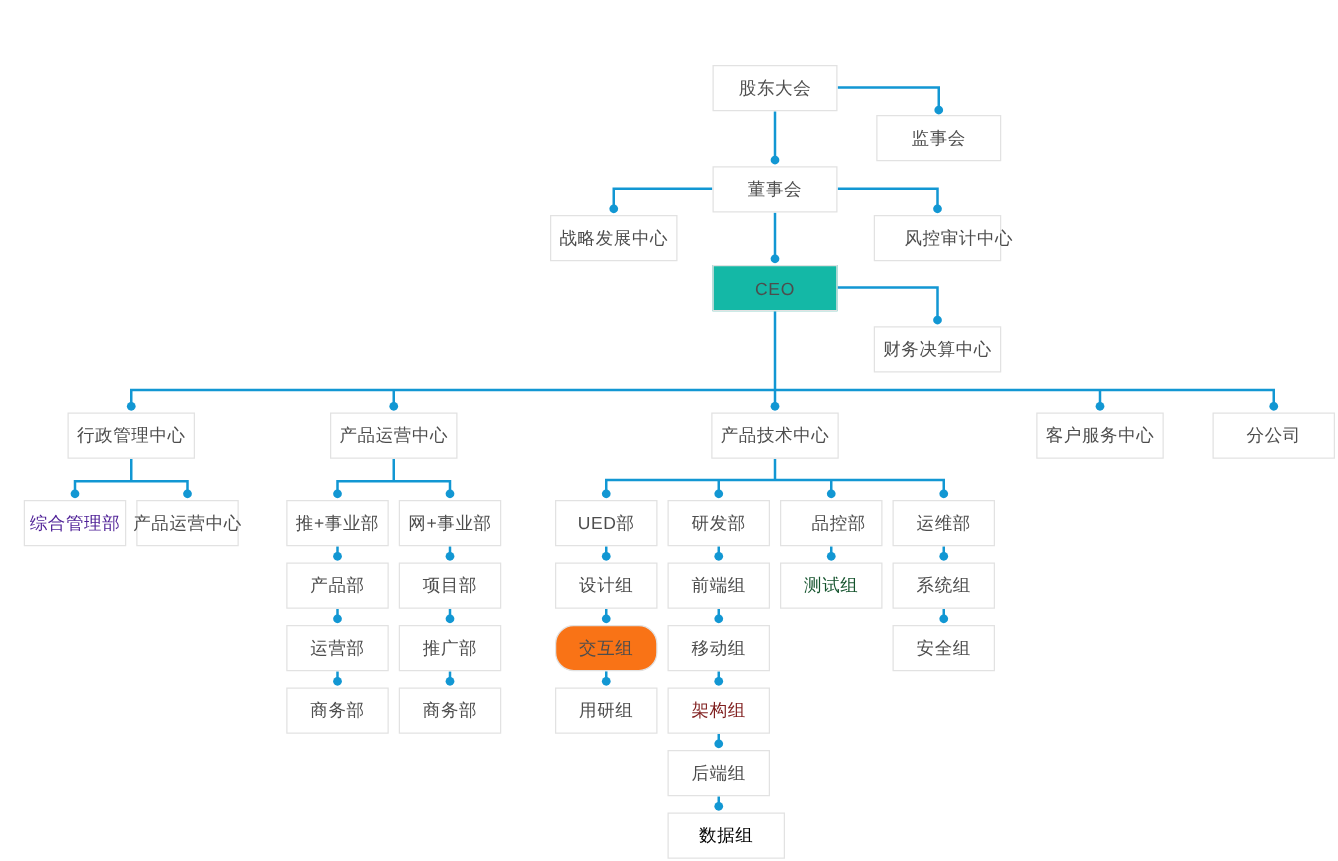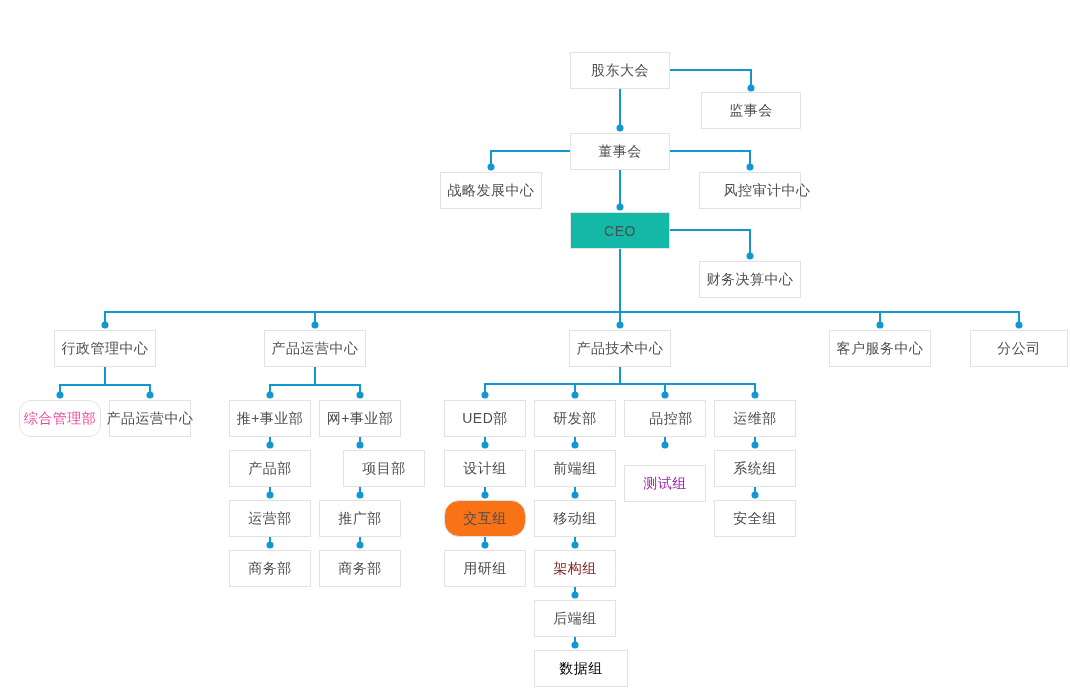--- a/index.html
+++ b/index.html
@@ -122,38 +122,38 @@
     <div class="node" style="left: 570px; top: 133px; width: 100px; height: 37px; background: rgb(255, 255, 255); border-color: rgb(226, 226, 226); color: rgb(77, 77, 77);">董事会</div>
     <div class="node" style="left: 440px; top: 172px; width: 102px; height: 37px; background: rgb(255, 255, 255); border-color: rgb(226, 226, 226); color: rgb(77, 77, 77);">战略发展中心</div>
     <div class="node" style="left: 699px; top: 172px; width: 102px; height: 37px; background: rgb(255, 255, 255); border-color: rgb(226, 226, 226); color: rgb(77, 77, 77); padding-left: 34px;">风控审计中心</div>
     <div class="node" style="left: 570px; top: 212px; width: 100px; height: 37px; background: #14b8a6; border-color: rgb(226, 226, 226); color: rgb(77, 77, 77);">CEO</div>
     <div class="node" style="left: 699px; top: 261px; width: 102px; height: 37px; background: rgb(255, 255, 255); border-color: rgb(226, 226, 226); color: rgb(77, 77, 77);">财务决算中心</div>
     <div class="node" style="left: 54px; top: 330px; width: 102px; height: 37px; background: rgb(255, 255, 255); border-color: rgb(226, 226, 226); color: rgb(77, 77, 77);">行政管理中心</div>
     <div class="node" style="left: 264px; top: 330px; width: 102px; height: 37px; background: rgb(255, 255, 255); border-color: rgb(226, 226, 226); color: rgb(77, 77, 77);">产品运营中心</div>
     <div class="node" style="left: 569px; top: 330px; width: 102px; height: 37px; background: rgb(255, 255, 255); border-color: rgb(226, 226, 226); color: rgb(77, 77, 77);">产品技术中心</div>
     <div class="node" style="left: 829px; top: 330px; width: 102px; height: 37px; background: rgb(255, 255, 255); border-color: rgb(226, 226, 226); color: rgb(77, 77, 77);">客户服务中心</div>
     <div class="node" style="left: 970px; top: 330px; width: 98px; height: 37px; background: rgb(255, 255, 255); border-color: rgb(226, 226, 226); color: rgb(77, 77, 77);">分公司</div>
-    <div class="node" style="left: 19px; top: 400px; width: 82px; height: 37px; background: rgb(255, 255, 255); border-color: rgb(226, 226, 226); color: #ec4899; border-radius: 12px;">综合管理部</div>
+    <div class="node" style="left: 19px; top: 400px; width: 82px; height: 37px; background: rgb(255, 255, 255); border-color: rgb(226, 226, 226); color: #4c1d95;">综合管理部</div>
     <div class="node" style="left: 109px; top: 400px; width: 82px; height: 37px; background: rgb(255, 255, 255); border-color: rgb(226, 226, 226); color: rgb(77, 77, 77);">产品运营中心</div>
     <div class="node" style="left: 229px; top: 400px; width: 82px; height: 37px; background: rgb(255, 255, 255); border-color: rgb(226, 226, 226); color: rgb(77, 77, 77);">推+事业部</div>
     <div class="node" style="left: 319px; top: 400px; width: 82px; height: 37px; background: rgb(255, 255, 255); border-color: rgb(226, 226, 226); color: rgb(77, 77, 77);">网+事业部</div>
     <div class="node" style="left: 534px; top: 400px; width: 82px; height: 37px; background: rgb(255, 255, 255); border-color: rgb(226, 226, 226); color: rgb(77, 77, 77);">研发部</div>
     <div class="node" style="left: 444px; top: 400px; width: 82px; height: 37px; background: rgb(255, 255, 255); border-color: rgb(226, 226, 226); color: rgb(77, 77, 77);">UED部</div>
     <div class="node" style="left: 624px; top: 400px; width: 82px; height: 37px; background: rgb(255, 255, 255); border-color: rgb(226, 226, 226); color: rgb(77, 77, 77); padding-left: 12px;">品控部</div>
     <div class="node" style="left: 714px; top: 400px; width: 82px; height: 37px; background: rgb(255, 255, 255); border-color: rgb(226, 226, 226); color: rgb(77, 77, 77);">运维部</div>
     <div class="node" style="left: 229px; top: 500px; width: 82px; height: 37px; background: rgb(255, 255, 255); border-color: rgb(226, 226, 226); color: rgb(77, 77, 77);">运营部</div>
     <div class="node" style="left: 229px; top: 450px; width: 82px; height: 37px; background: rgb(255, 255, 255); border-color: rgb(226, 226, 226); color: rgb(77, 77, 77);">产品部</div>
     <div class="node" style="left: 229px; top: 550px; width: 82px; height: 37px; background: rgb(255, 255, 255); border-color: rgb(226, 226, 226); color: rgb(77, 77, 77);">商务部</div>
-    <div class="node" style="left: 319px; top: 450px; width: 82px; height: 37px; background: rgb(255, 255, 255); border-color: rgb(226, 226, 226); color: rgb(77, 77, 77); margin-left: 24px;">项目部</div>
+    <div class="node" style="left: 319px; top: 450px; width: 82px; height: 37px; background: rgb(255, 255, 255); border-color: rgb(226, 226, 226); color: rgb(77, 77, 77);">项目部</div>
     <div class="node" style="left: 319px; top: 500px; width: 82px; height: 37px; background: rgb(255, 255, 255); border-color: rgb(226, 226, 226); color: rgb(77, 77, 77);">推广部</div>
     <div class="node" style="left: 319px; top: 550px; width: 82px; height: 37px; background: rgb(255, 255, 255); border-color: rgb(226, 226, 226); color: rgb(77, 77, 77);">商务部</div>
     <div class="node" style="left: 444px; top: 450px; width: 82px; height: 37px; background: rgb(255, 255, 255); border-color: rgb(226, 226, 226); color: rgb(77, 77, 77);">设计组</div>
     <div class="node" style="left: 444px; top: 500px; width: 82px; height: 37px; background: #f97316; border-color: rgb(226, 226, 226); color: rgb(77, 77, 77); border-radius: 15px;">交互组</div>
     <div class="node" style="left: 444px; top: 550px; width: 82px; height: 37px; background: rgb(255, 255, 255); border-color: rgb(226, 226, 226); color: rgb(77, 77, 77);">用研组</div>
     <div class="node" style="left: 534px; top: 450px; width: 82px; height: 37px; background: rgb(255, 255, 255); border-color: rgb(226, 226, 226); color: rgb(77, 77, 77);">前端组</div>
     <div class="node" style="left: 534px; top: 500px; width: 82px; height: 37px; background: rgb(255, 255, 255); border-color: rgb(226, 226, 226); color: rgb(77, 77, 77);">移动组</div>
     <div class="node" style="left: 534px; top: 550px; width: 82px; height: 37px; background: rgb(255, 255, 255); border-color: rgb(226, 226, 226); color: #7f1d1d;">架构组</div>
     <div class="node" style="left: 534px; top: 600px; width: 82px; height: 37px; background: rgb(255, 255, 255); border-color: rgb(226, 226, 226); color: rgb(77, 77, 77);">后端组</div>
     <div class="node" style="left: 534px; top: 650px; width: 94px; height: 37px; background: rgb(255, 255, 255); border-color: rgb(226, 226, 226); color: #000000;">数据组</div>
-    <div class="node" style="left: 624px; top: 450px; width: 82px; height: 37px; background: rgb(255, 255, 255); border-color: rgb(226, 226, 226); color: #a21caf; margin-top: 15px;">测试组</div>
+    <div class="node" style="left: 624px; top: 450px; width: 82px; height: 37px; background: rgb(255, 255, 255); border-color: rgb(226, 226, 226); color: #14532d;">测试组</div>
     <div class="node" style="left: 714px; top: 450px; width: 82px; height: 37px; background: rgb(255, 255, 255); border-color: rgb(226, 226, 226); color: rgb(77, 77, 77);">系统组</div>
     <div class="node" style="left: 714px; top: 500px; width: 82px; height: 37px; background: rgb(255, 255, 255); border-color: rgb(226, 226, 226); color: rgb(77, 77, 77);">安全组</div>
   </div>
 
 </body></html>

